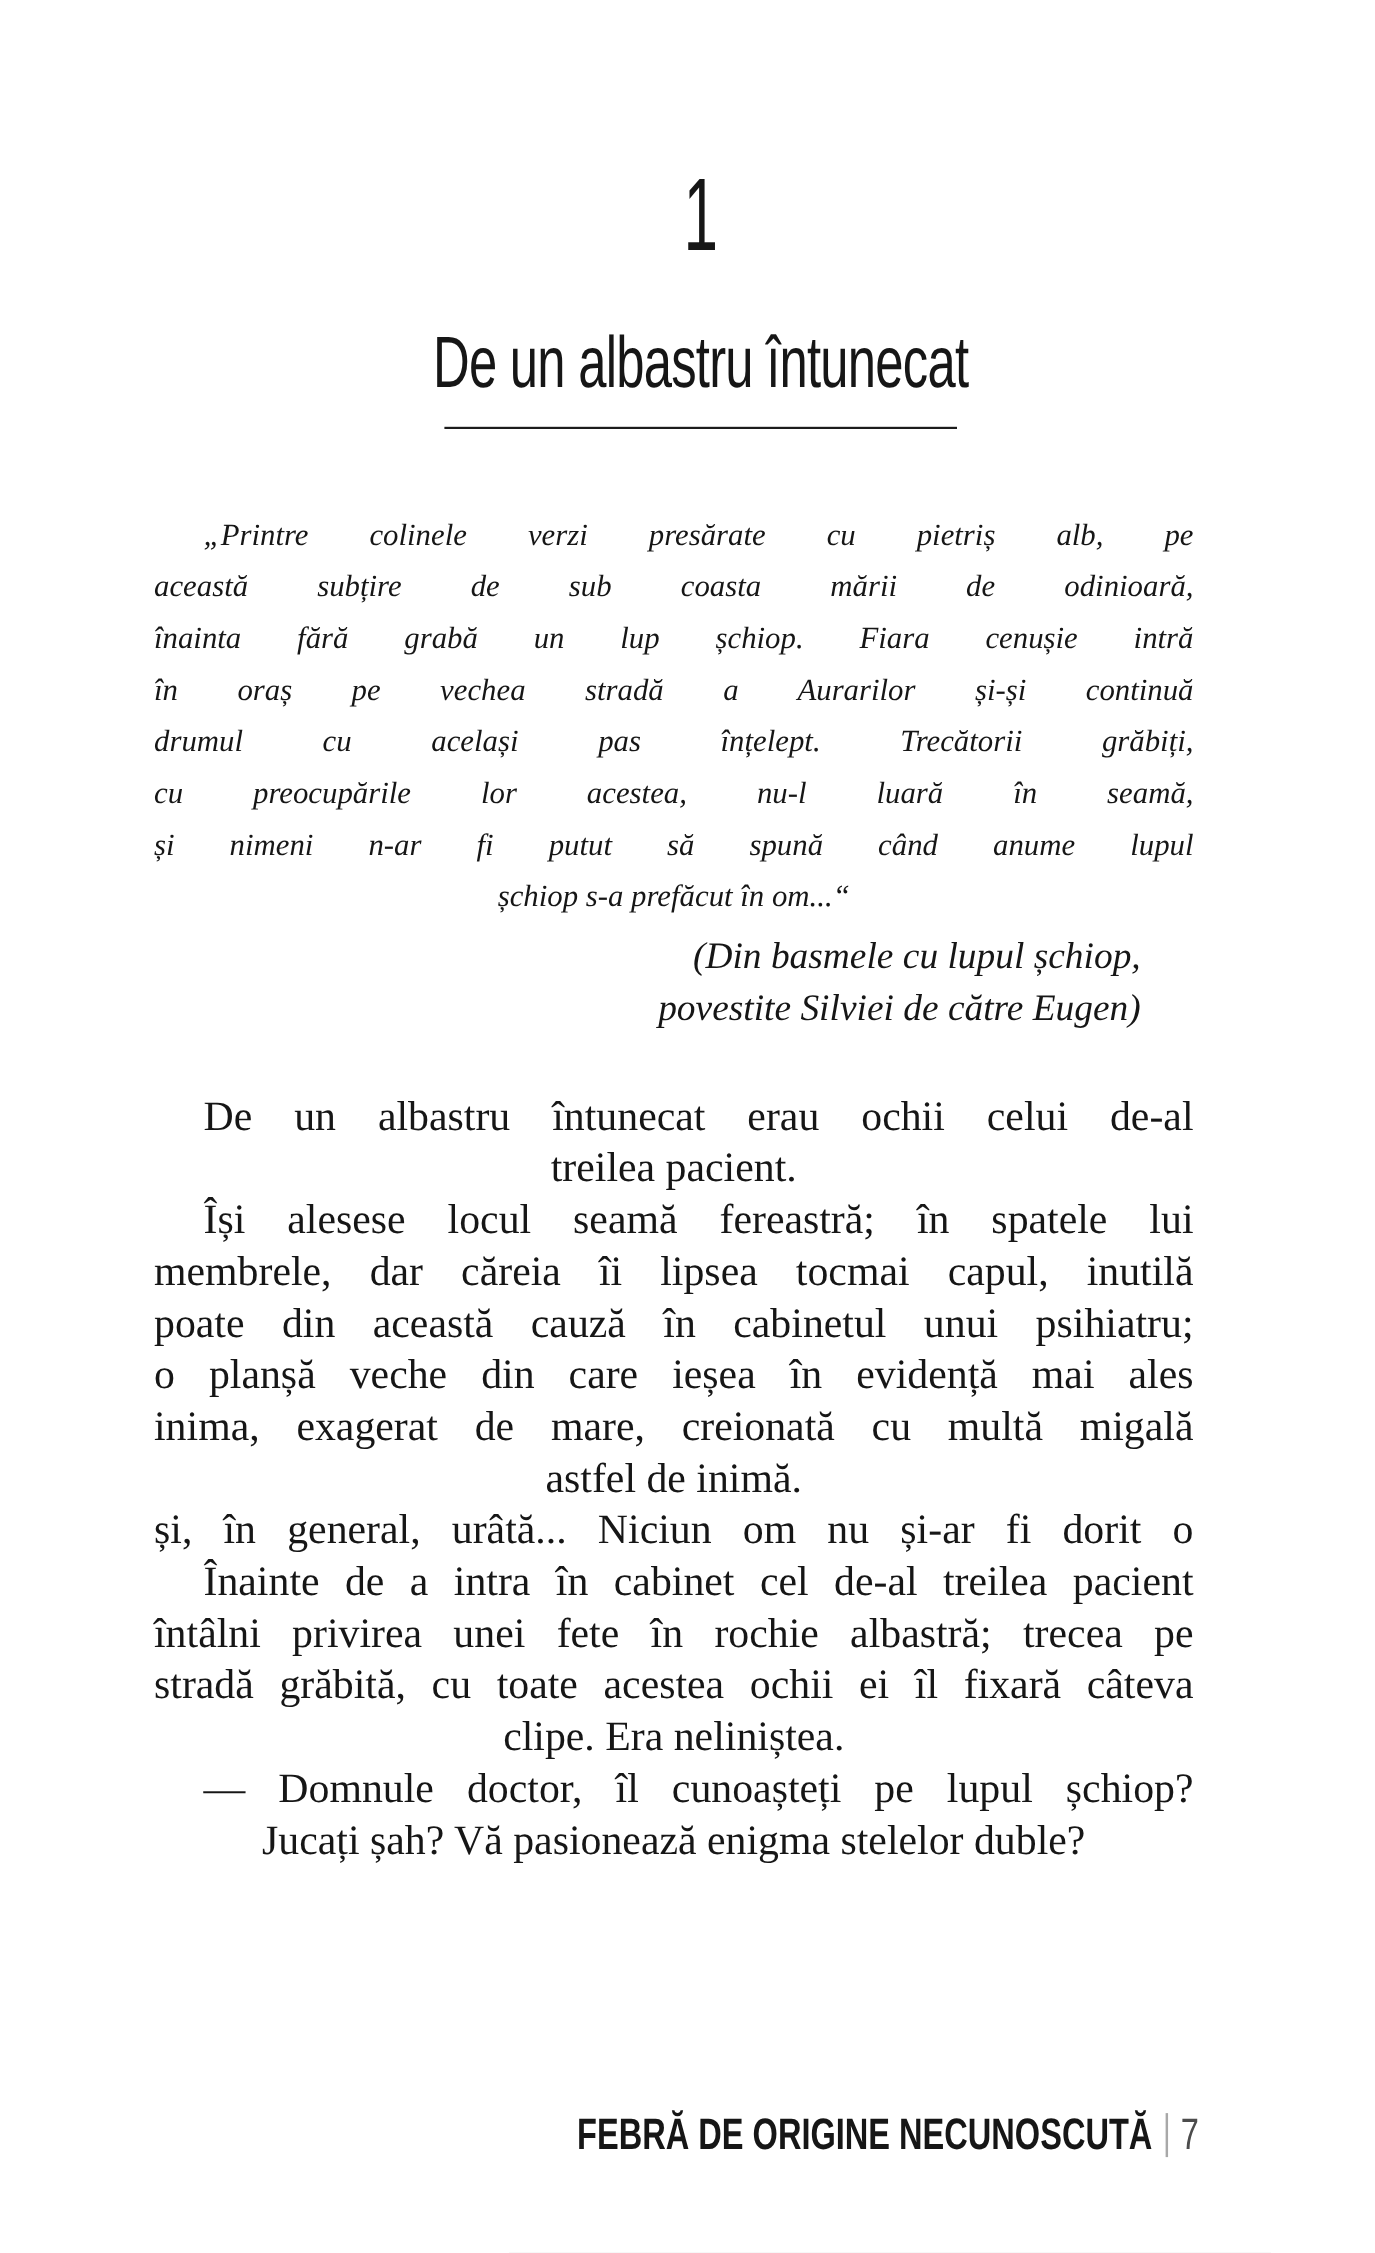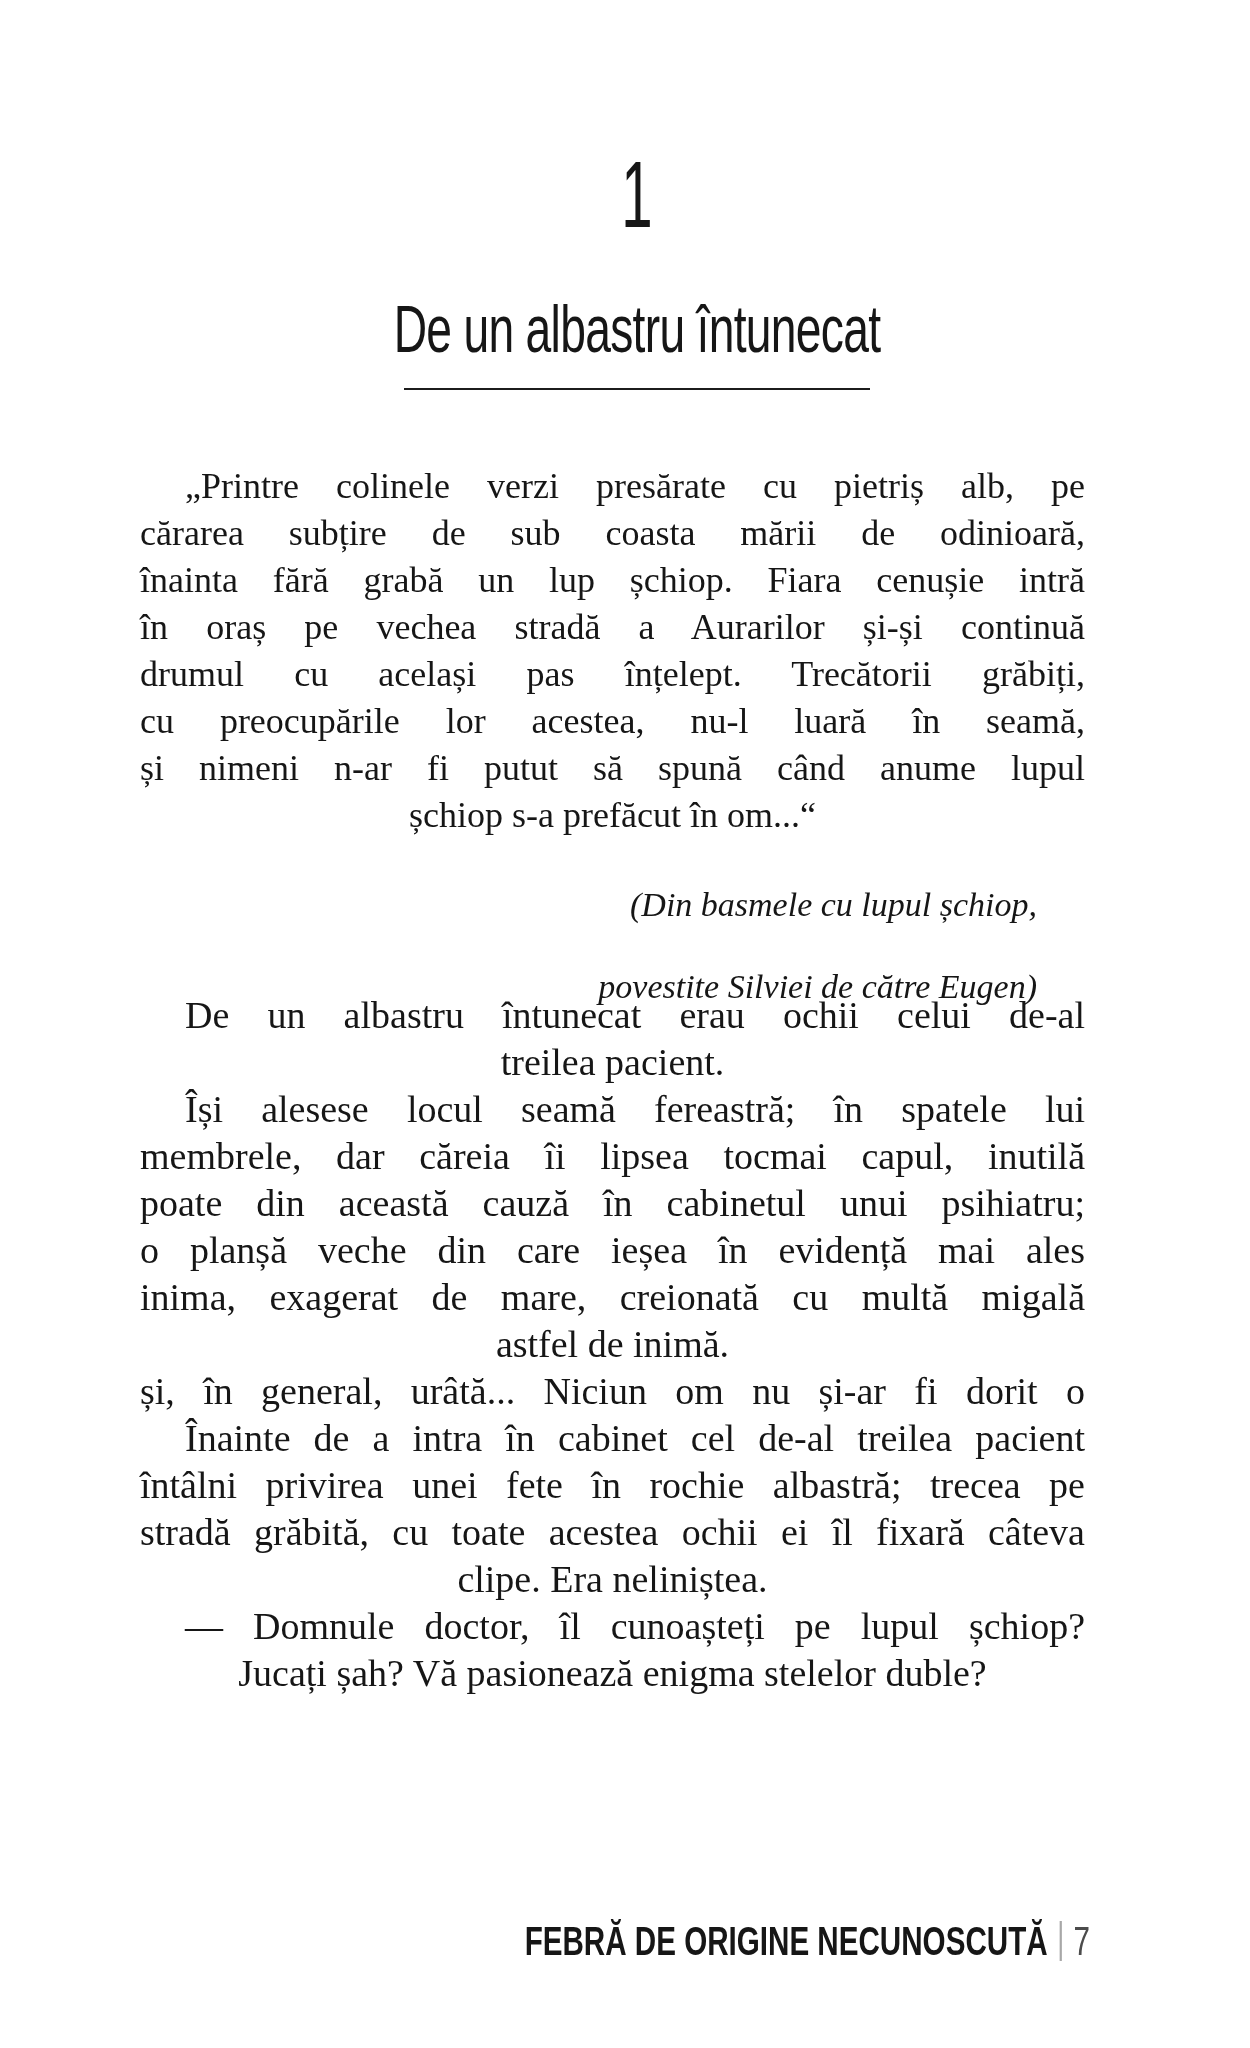--- a/index.html
+++ b/index.html
@@ -29,30 +29,31 @@
     transform:scaleX(0.70);
   }
   .rule{
     position:absolute;top:388px;left:50%;
     width:466px;margin-left:-233px;height:2px;
     background:#1c1c1c;
   }
   
   .epigraph{
     position:absolute;left:140px;top:463px;width:945px;
-    font-size:36px;
+    font-size:28px;
+    font-style:italic;
   }
   .line{height:47px;line-height:47px;text-align:center;}
   .line.j{text-align:justify;text-align-last:justify;}
   .line.i{text-indent:45px;}
   .attribution{
     position:absolute;left:140px;top:846px;width:897px;
     font-size:34px;font-style:italic;
   }
-  .attribution .line{text-align:right;margin-top:35px;}
+  .attribution .line{text-align:right;}
   .bodytext{
     position:absolute;left:140px;top:992px;width:945px;
     font-size:38px;
   }
   
   .footer{
     position:absolute;top:1920px;right:160px;
     display:flex;align-items:center;gap:16px;
     transform:scaleX(0.74);transform-origin:100% 50%;
     font-family:"Liberation Sans", sans-serif;
@@ -67,21 +68,21 @@
 <div class="page">
 
   <div class="head">
     <div class="chapnum">1</div>
     <div class="chaptitle">De un albastru întunecat</div>
     <div class="rule"></div>
   </div>
 
   <div class="epigraph">
       <div class="line j i">„Printre colinele verzi presărate cu pietriș alb, pe</div>
-      <div class="line j">cărarea subțire de sub coasta mării de odinioară,</div>
+      <div class="line j">această subțire de sub coasta mării de odinioară,</div>
       <div class="line j">înainta fără grabă un lup șchiop. Fiara cenușie intră</div>
       <div class="line j">în oraș pe vechea stradă a Aurarilor și-și continuă</div>
       <div class="line j">drumul cu același pas înțelept. Trecătorii grăbiți,</div>
       <div class="line j">cu preocupările lor acestea, nu-l luară în seamă,</div>
       <div class="line j">și nimeni n-ar fi putut să spună când anume lupul</div>
       <div class="line">șchiop s-a prefăcut în om...“</div>
     </div>
 
   <div class="attribution">
       <div class="line">(Din basmele cu lupul șchiop,</div>

